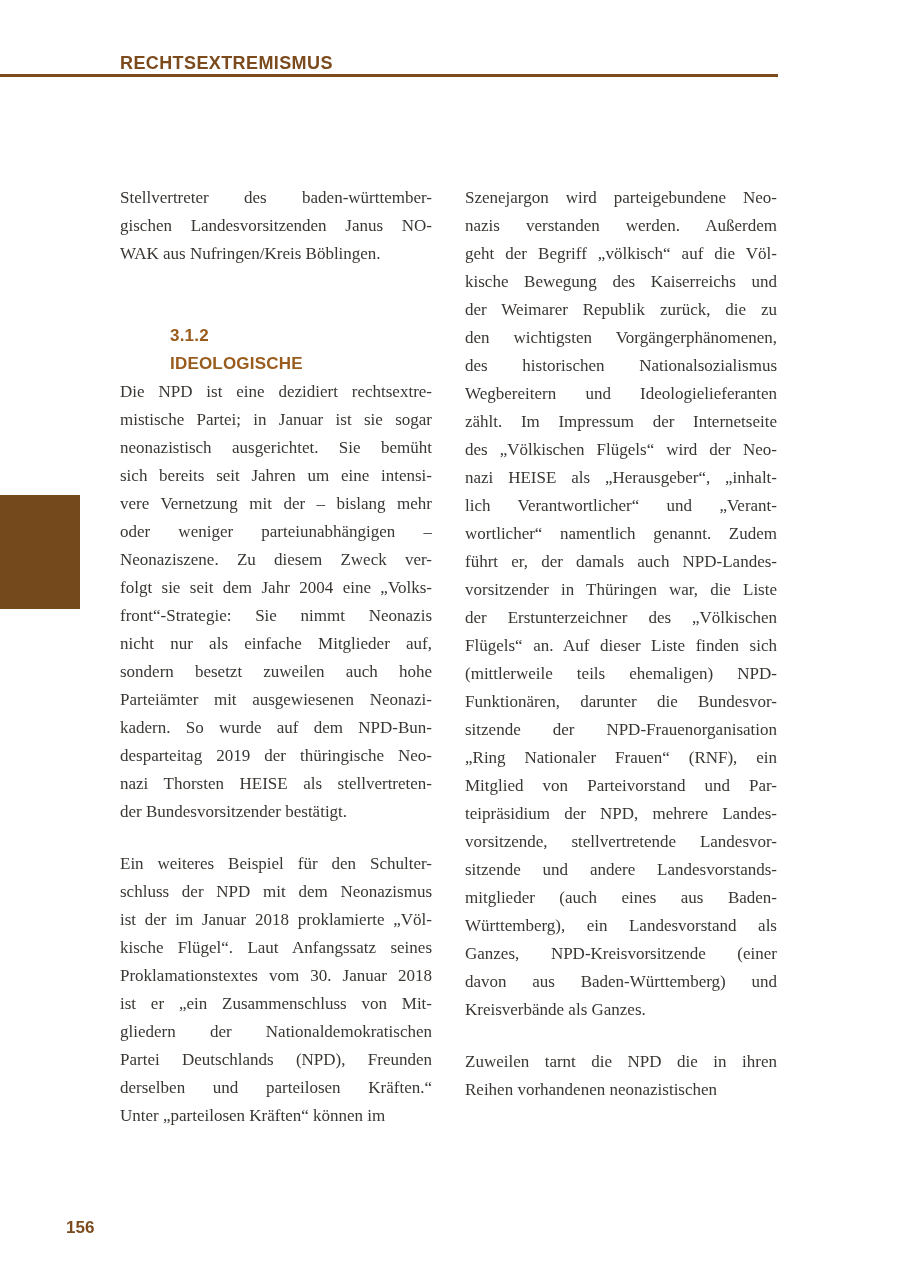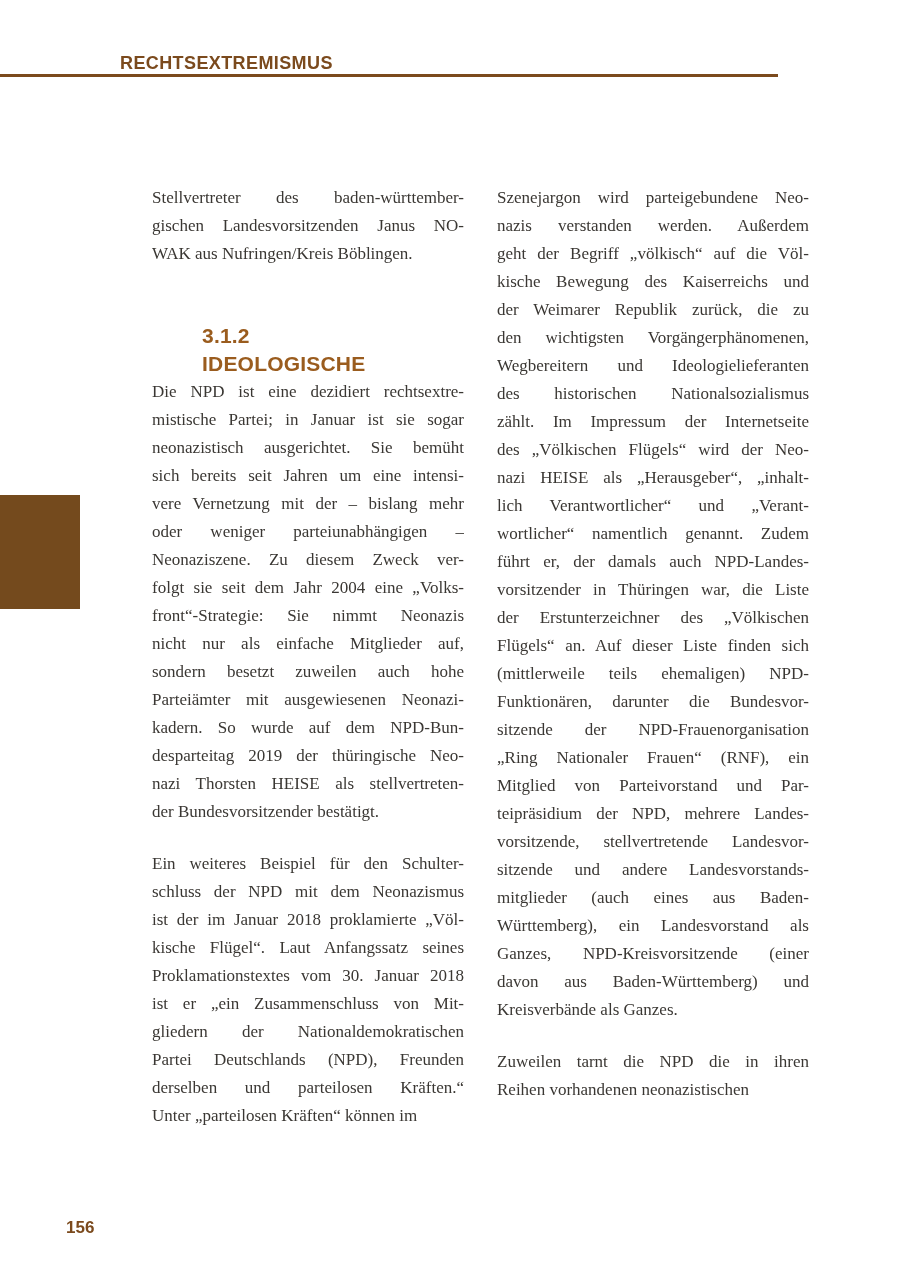--- a/index.html
+++ b/index.html
@@ -30,36 +30,36 @@
     width:778px;height:3px;background:var(--brown);
   }
   
   .side-tab{
     position:absolute;left:0;top:495px;
     width:80px;height:114px;background:var(--tab);
   }
   
   .columns{
     position:absolute;left:120px;top:184px;
-    width:657px;display:flex;gap:33px;margin-left:32px;
+    width:657px;display:flex;gap:33px;
   }
   .col{width:315px;}
   .block{margin:0;}
   .block + .block{margin-top:24px;}
   .block.heading{margin-top:54px;}
   .block.heading + .block{margin-top:0;}
   .line{
     height:28px;line-height:28px;overflow:hidden;
     font-size:17px;color:var(--body-text);
     text-align:justify;text-align-last:justify;
   }
   .line.last{text-align-last:left;}
   .heading .line{
     font-family:"Liberation Sans","DejaVu Sans",sans-serif;
-    font-weight:bold;font-size:21px;letter-spacing:.2px;
+    font-weight:bold;font-size:17px;letter-spacing:.2px;
     color:var(--heading);
     padding-left:50px;
     text-align:left;text-align-last:left;
   }
   
   .folio{
     position:absolute;left:66px;top:1218px;
     font-family:"Liberation Sans","DejaVu Sans",sans-serif;
     font-weight:bold;font-size:17px;color:var(--brown);
   }
@@ -118,22 +118,22 @@
         </div>
       </div>
     <div class="col col-right">
         <div class="block p">
           <div class="line">Szenejargon wird parteigebundene Neo-</div>
           <div class="line">nazis verstanden werden. Außerdem</div>
           <div class="line">geht der Begriff „völkisch“ auf die Völ-</div>
           <div class="line">kische Bewegung des Kaiserreichs und</div>
           <div class="line">der Weimarer Republik zurück, die zu</div>
           <div class="line">den wichtigsten Vorgängerphänomenen,</div>
+          <div class="line">des historischen Nationalsozialismus</div>
           <div class="line">Wegbereitern und Ideologielieferanten</div>
-          <div class="line">des historischen Nationalsozialismus</div>
           <div class="line">zählt. Im Impressum der Internetseite</div>
           <div class="line">des „Völkischen Flügels“ wird der Neo-</div>
           <div class="line">nazi HEISE als „Herausgeber“, „inhalt-</div>
           <div class="line">lich Verantwortlicher“ und „Verant-</div>
           <div class="line">wortlicher“ namentlich genannt. Zudem</div>
           <div class="line">führt er, der damals auch NPD-Landes-</div>
           <div class="line">vorsitzender in Thüringen war, die Liste</div>
           <div class="line">der Erstunterzeichner des „Völkischen</div>
           <div class="line">Flügels“ an. Auf dieser Liste finden sich</div>
           <div class="line">(mittlerweile teils ehemaligen) NPD-</div>

